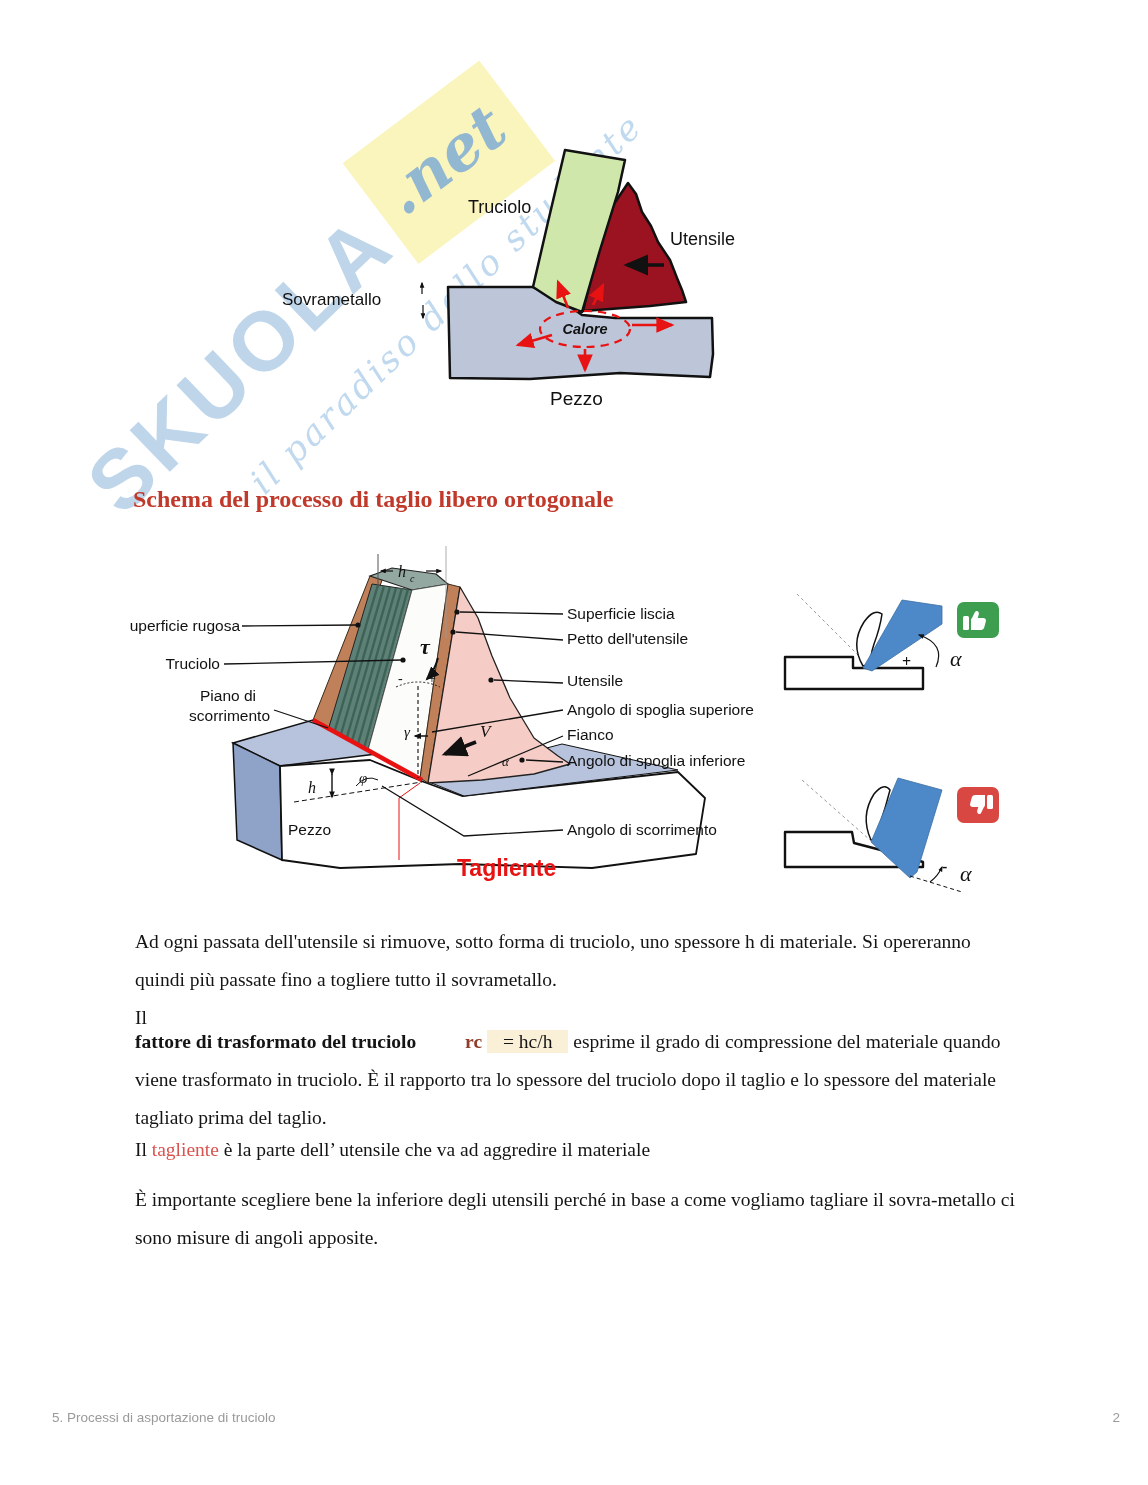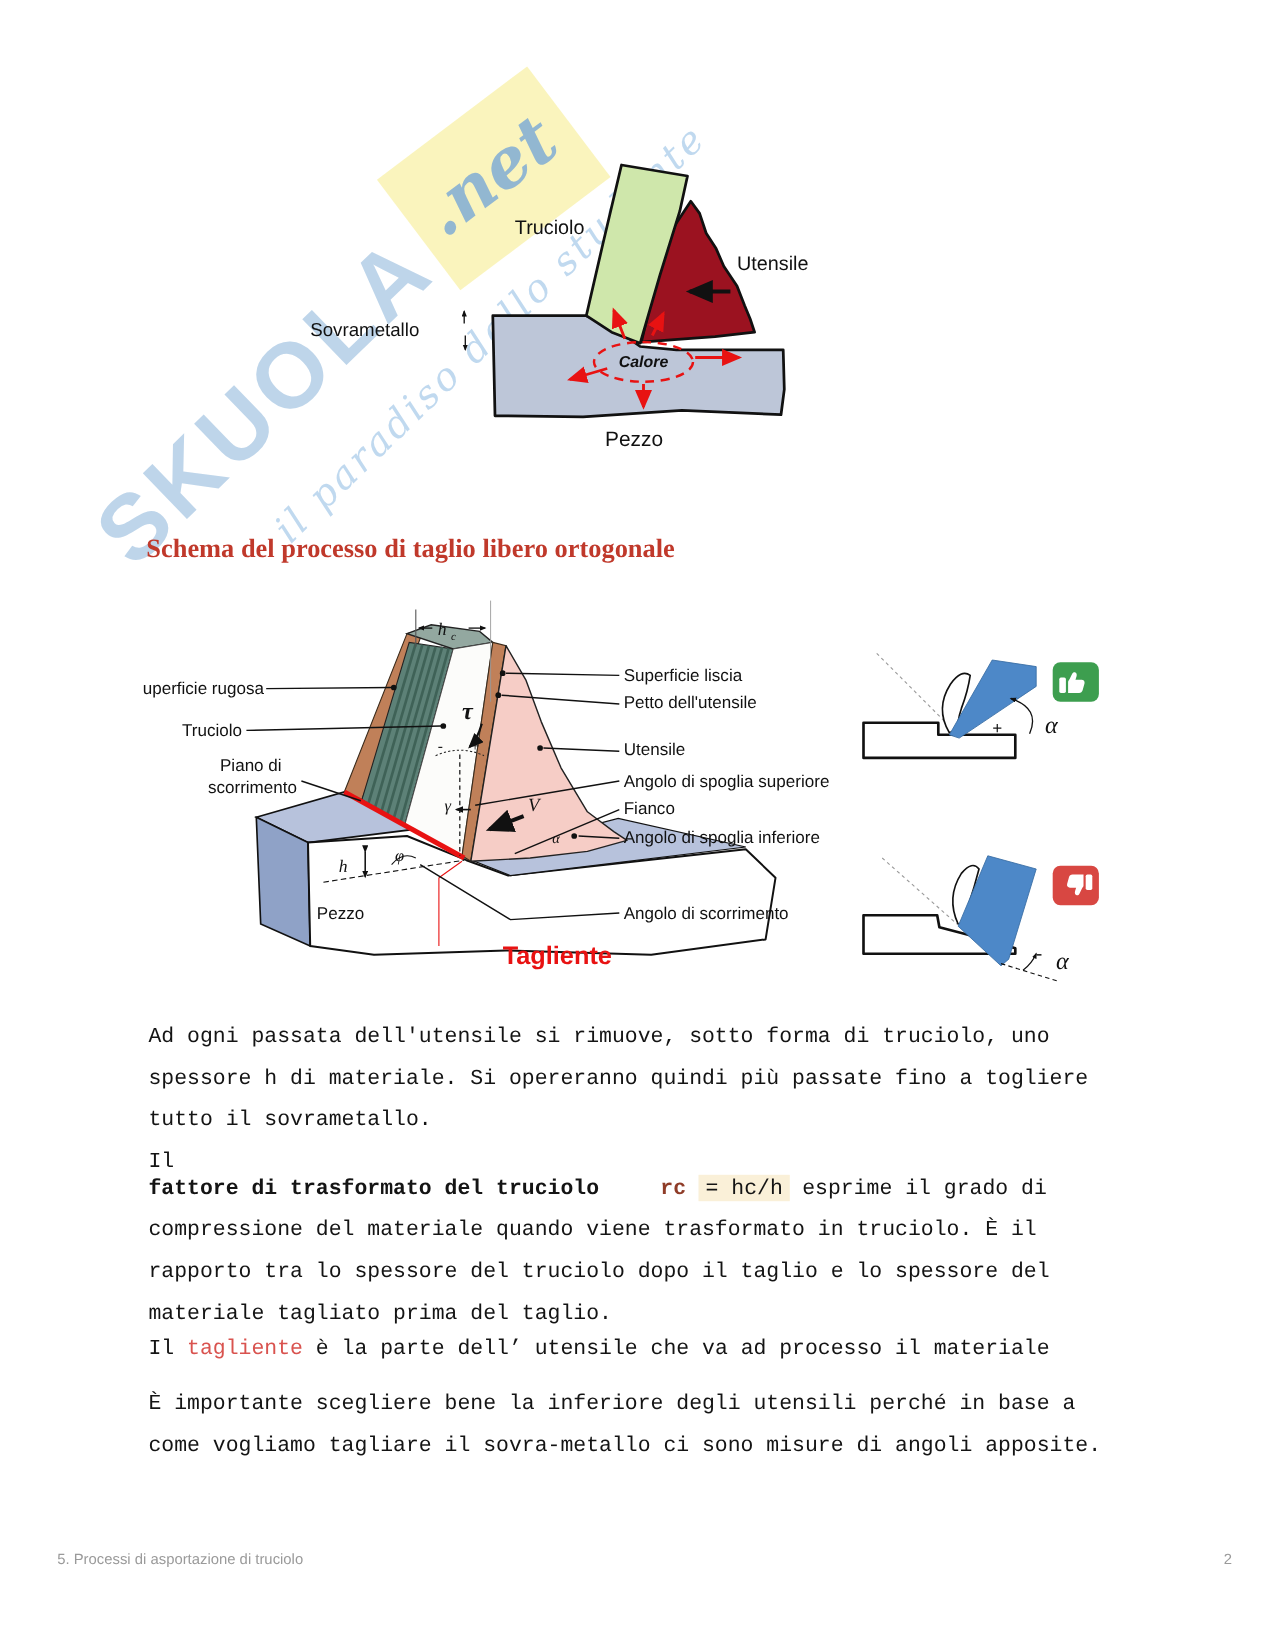--- a/index.html
+++ b/index.html
@@ -21,28 +21,28 @@
   
   .heading{position:absolute;left:133px;top:486px;z-index:2;
            font-weight:bold;font-size:24px;color:#c0392b;}
   
   .svg1{position:absolute;left:280px;top:132px;z-index:1;}
   .svg2{position:absolute;left:130px;top:540px;z-index:1;}
   .dlabel{font-family:"Liberation Sans","DejaVu Sans",sans-serif;fill:#111;}
   
   .content{position:absolute;left:135px;top:923px;width:888px;z-index:2;
            font-size:19.5px;line-height:38px;color:#141414;}
-  .content p{margin:0;font-family:Liberation Mono, monospace;}
+  .content p{margin:0;}
   .p1{margin-bottom:-14px !important;}
   .p2{margin-bottom:-6px !important;}
   .p3{margin-bottom:12px !important;}
   .p4{margin-bottom:9px !important;}
   .bold{font-weight:bold;}
   .rc{font-weight:bold;color:#8f3c28;margin-left:44px;}
-  .hl{background:#faf0d8;padding:1px 6px;}
+  .hl{background:#faf0d8;padding:1px 16px;}
   .red-word{color:#d9534f;}
   
   .footer-left{position:absolute;left:52px;top:1410px;z-index:2;
        font-family:"Liberation Sans",sans-serif;font-size:13.5px;color:#9a9a9a;}
   .footer-page{position:absolute;right:28px;top:1410px;z-index:2;
        font-family:"Liberation Sans",sans-serif;font-size:13.5px;color:#9a9a9a;}
 </style>
 </head>
 <body>
 
@@ -221,18 +221,18 @@
     </g>
   </g>
 </svg>
 
 <div class="heading">Schema del processo di taglio libero ortogonale</div>
 
 <div class="content">
   <p class="p1"><span>Ad ogni passata dell'utensile si rimuove, sotto forma di truciolo, uno spessore h di materiale. Si opereranno quindi più passate fino a togliere tutto il sovrametallo.</span><br>
   <span>Il</span></p>
   <p class="p2"><span class="bold">fattore di trasformato del truciolo</span> <span class="rc">rc</span> <span class="hl">= hc/h</span><span> esprime il grado di compressione del materiale quando viene trasformato in truciolo. È il rapporto tra lo spessore del truciolo dopo il taglio e lo spessore del materiale tagliato prima del taglio.</span></p>
-  <p class="p3"><span>Il </span><span class="red-word">tagliente</span><span> è la parte dell’ utensile che va ad processo il materiale</span></p>
+  <p class="p3"><span>Il </span><span class="red-word">tagliente</span><span> è la parte dell’ utensile che va ad aggredire il materiale</span></p>
   <p class="p5">È importante scegliere bene la inferiore degli utensili perché in base a come vogliamo tagliare il sovra-metallo ci sono misure di angoli apposite.</p>
 </div>
 
 <div class="footer-left">5. Processi di asportazione di truciolo</div>
 <div class="footer-page">2</div>
 
 </body></html>

